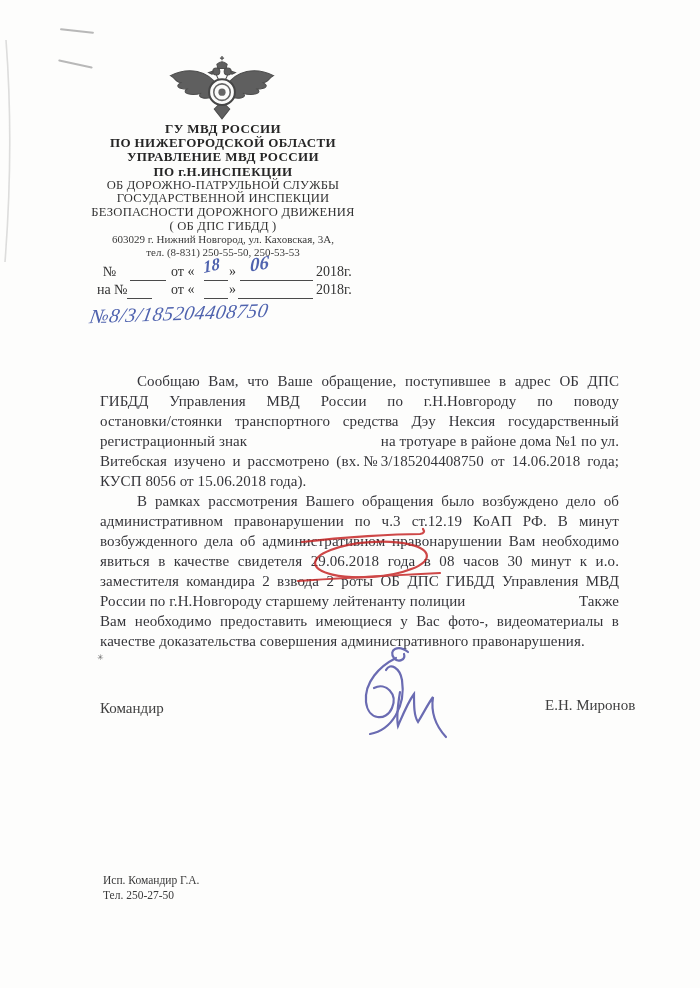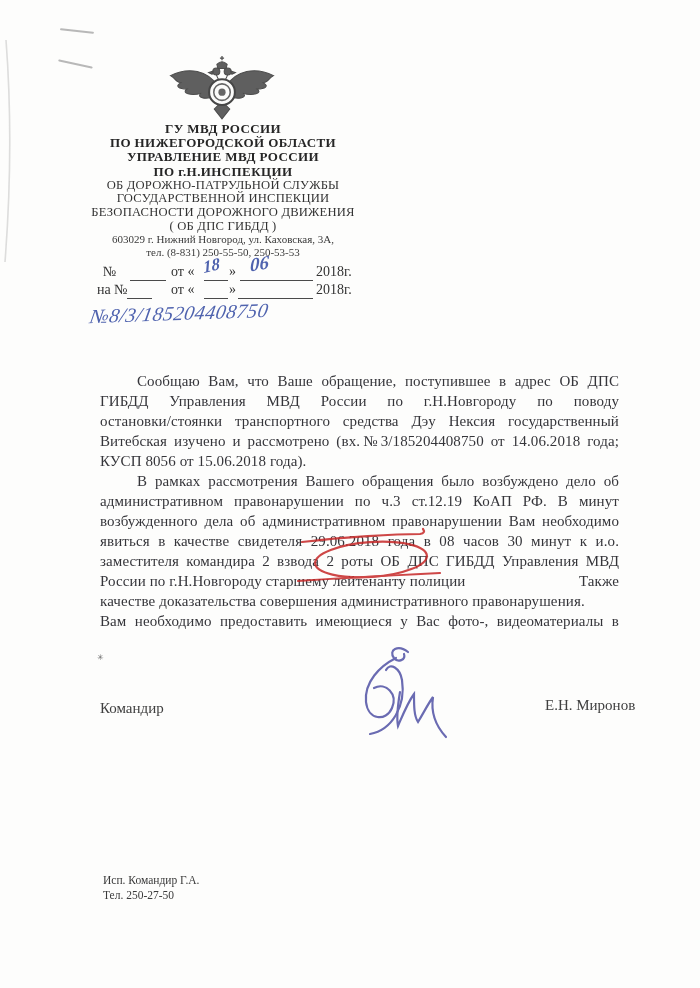--- a/index.html
+++ b/index.html
@@ -97,34 +97,38 @@
   <span class="abs ref" style="left:316px;top:282px;">2018г.</span>
 
   <span class="ink" style="left:203px;top:256px;font-size:17px;font-weight:bold;transform:rotate(-13deg) skewX(-8deg);">18</span>
   <span class="ink" style="left:250px;top:253px;font-size:19px;font-weight:bold;transform:rotate(-9deg) skewX(-10deg);">06</span>
   <span class="ink" style="left:90px;top:302px;font-size:20px;letter-spacing:.5px;transform:rotate(-2deg) skewX(-12deg);">№8/3/185204408750</span>
 
   <div class="bodytext">
     <div class="line ind">Сообщаю Вам, что Ваше обращение, поступившее в адрес ОБ ДПС</div>
     <div class="line">ГИБДД Управления МВД России по г.Н.Новгороду по поводу</div>
     <div class="line">остановки/стоянки транспортного средства Дэу Нексия государственный</div>
+    <div class="line flexl">
+      <span>регистрационный знак</span>
+      <span>на тротуаре в районе дома №1 по ул.</span>
+    </div>
     <div class="line">Витебская изучено и рассмотрено (вх.№3/185204408750 от 14.06.2018 года;</div>
     <div class="line leftl">КУСП 8056 от 15.06.2018 года).</div>
 
     <div class="line ind">В рамках рассмотрения Вашего обращения было возбуждено дело об</div>
     <div class="line">административном правонарушении по ч.3 ст.12.19 КоАП РФ. В минут</div>
     <div class="line">возбужденного дела об административном правонарушении Вам необходимо</div>
     <div class="line">явиться в качестве свидетеля 29.06.2018 года в 08 часов 30 минут к и.о.</div>
     <div class="line">заместителя командира 2 взвода 2 роты ОБ ДПС ГИБДД Управления МВД</div>
     <div class="line flexl">
       <span>России по г.Н.Новгороду старшему лейтенанту полиции</span>
       <span>Также</span>
     </div>
+    <div class="line">Вам необходимо предоставить имеющиеся у Вас фото-, видеоматериалы в</div>
     <div class="line leftl">качестве доказательства совершения административного правонарушения.</div>
-    <div class="line">Вам необходимо предоставить имеющиеся у Вас фото-, видеоматериалы в</div>
   </div>
 
   <svg class="abs" style="left:270px;top:515px;" width="225" height="92" viewBox="0 0 225 92">
     <g fill="none" stroke="#c62828" stroke-width="2.2" stroke-linecap="round" opacity="0.85">
       <path d="M32,27 C75,22 125,19 150,19 q6,-1 3,-5"></path>
       <ellipse cx="101" cy="44.5" rx="56" ry="17.5" transform="rotate(-4 101 44.5)"></ellipse>
       <path d="M28,66 C70,63 130,60 170,58"></path>
     </g>
   </svg>
 

